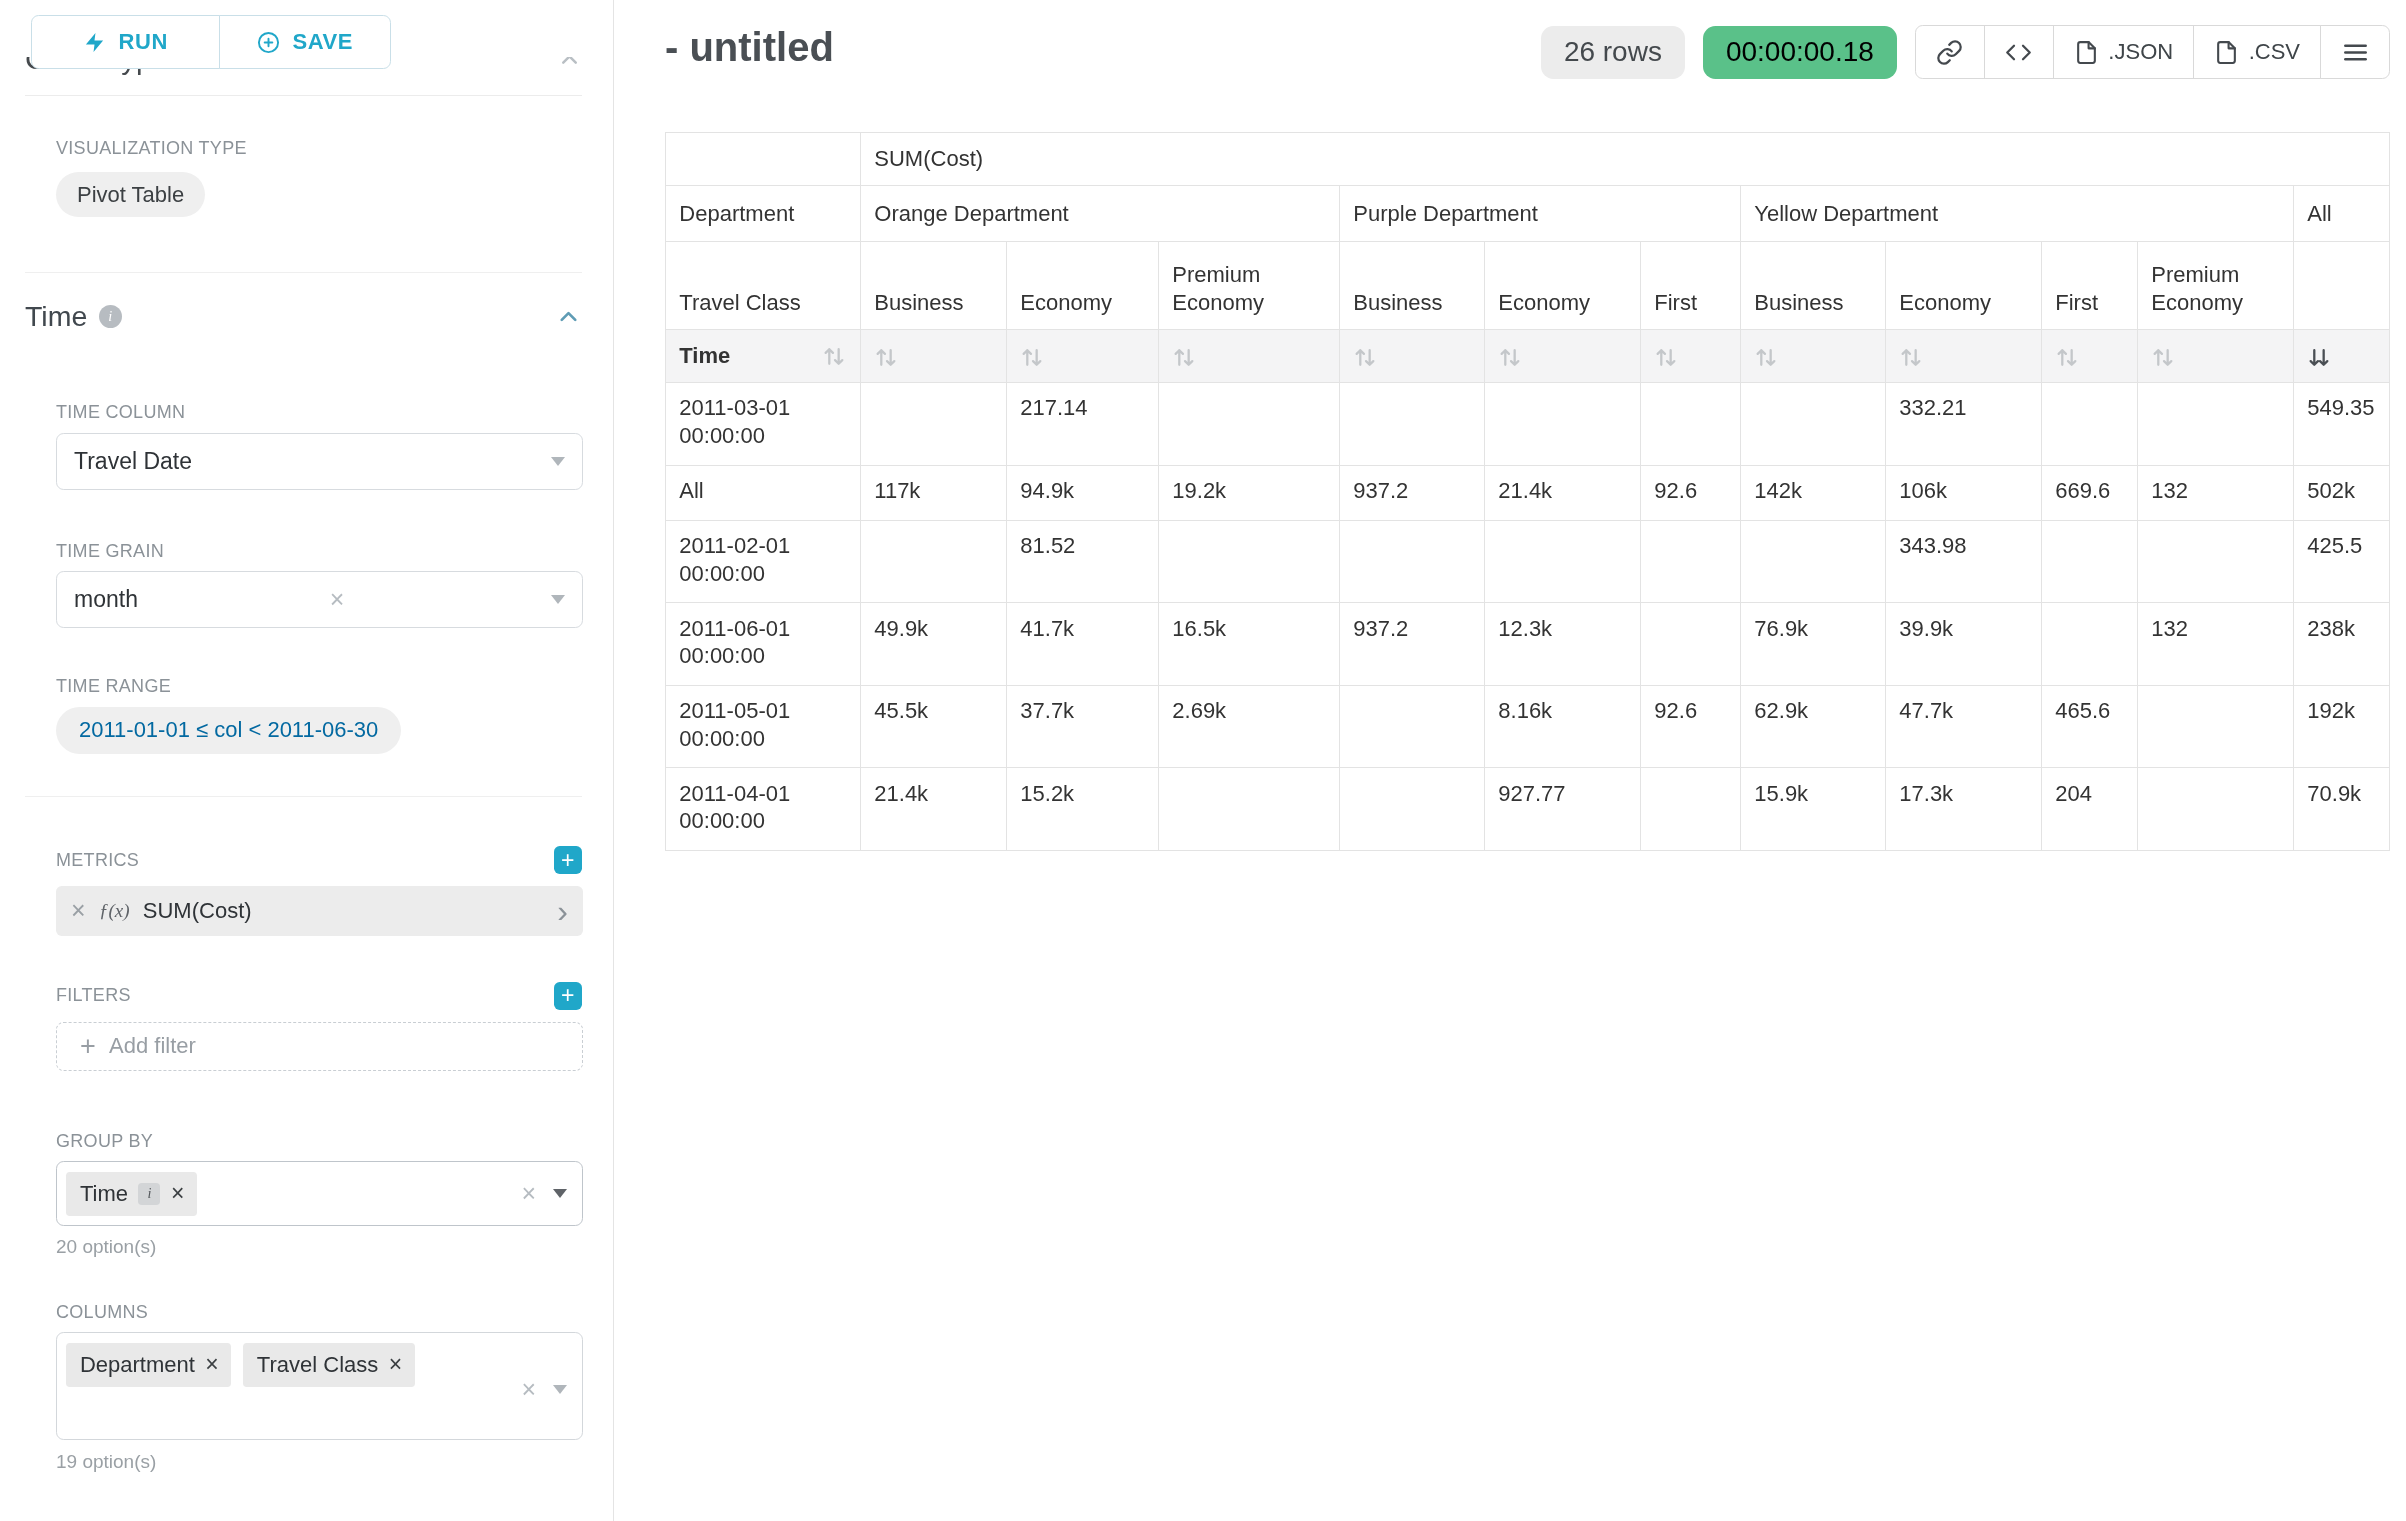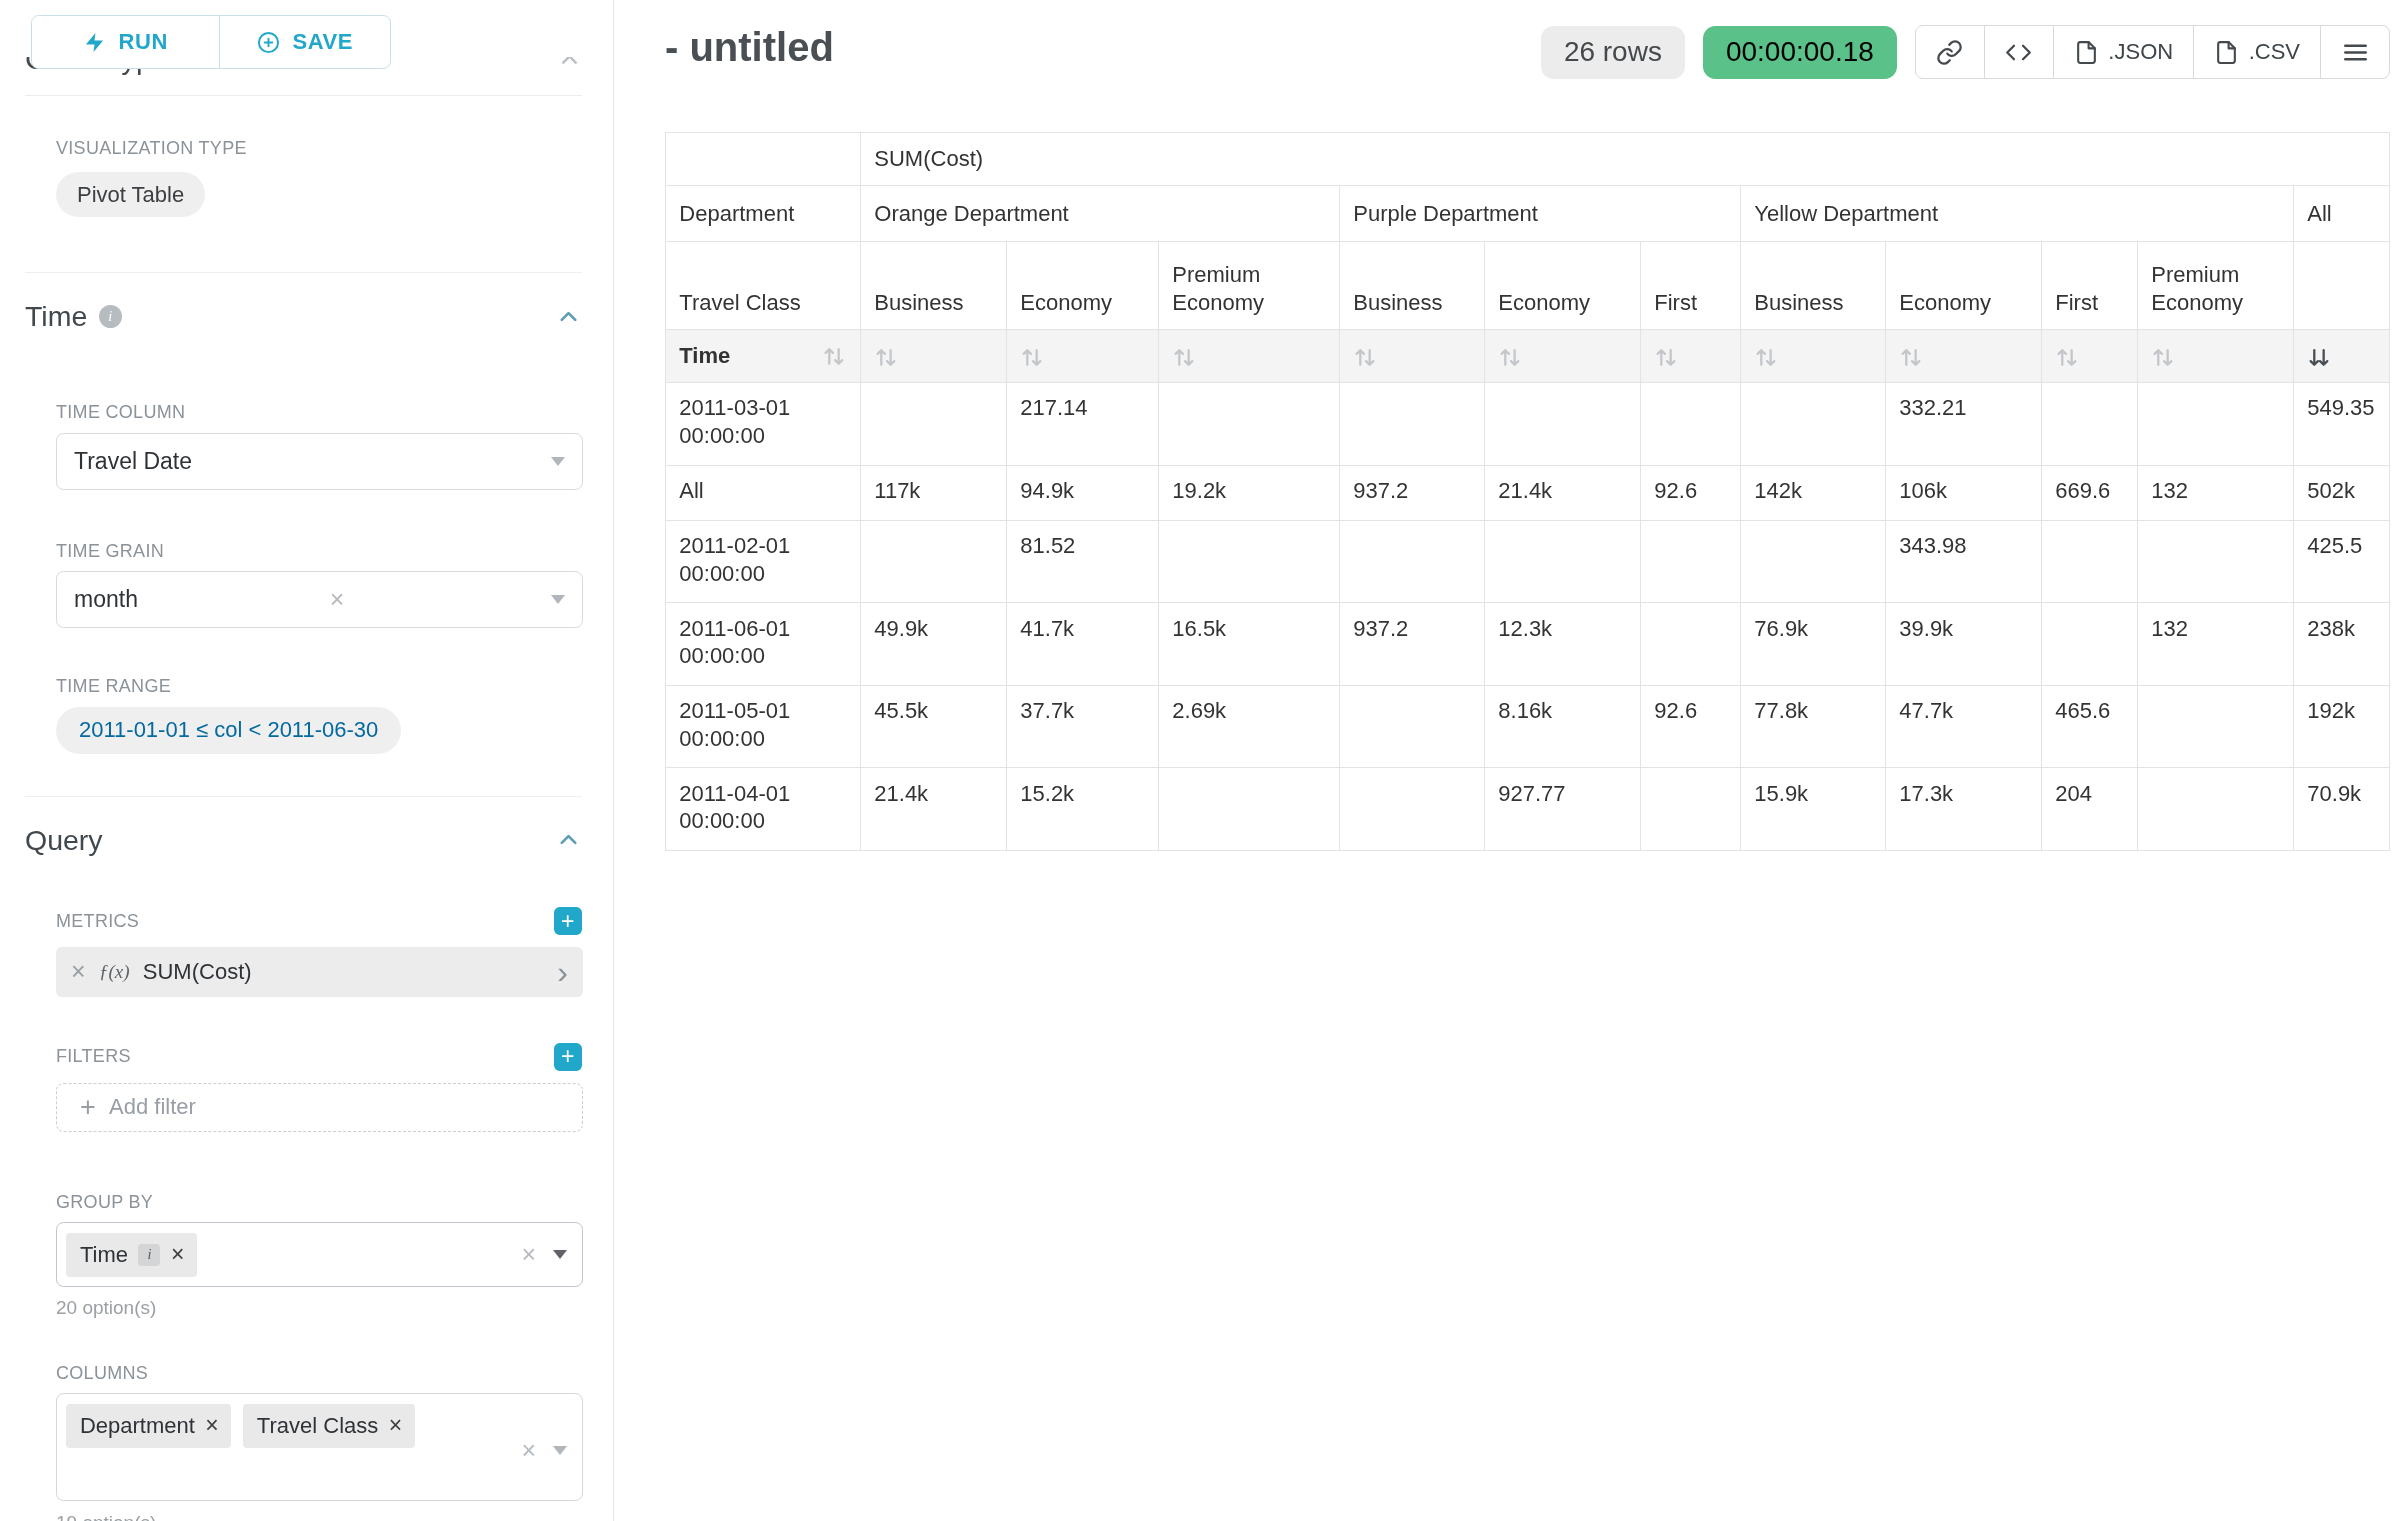--- a/index.html
+++ b/index.html
@@ -147,26 +147,20 @@
         <span>month</span>
         <span class="clear-x">×</span>
         <span class="caret-dn"></span>
       </div>
 
       <div class="ctl-label lbl-r">TIME RANGE</div>
       <span class="range-pill">2011-01-01 ≤ col &lt; 2011-06-30</span>
 
       <hr class="divider div3">
 
-      <div class="section-title">
-        <span>Query</span>
-        <svg class="sec-chev" width="27" height="27" viewBox="0 0 24 24" fill="none" stroke="#5f9cb5" stroke-width="2.4" stroke-linecap="round" stroke-linejoin="round">
-            <polyline points="6 15 12 9 18 15"></polyline>
-          </svg>
-      </div>
 
       <div class="label-row">
         <span class="ctl-label" style="margin:0">METRICS</span>
         <button class="plus-btn">+</button>
       </div>
       <div class="metric-item">
         <span class="metric-x">×</span>
         <span class="metric-fx">ƒ(x)</span>
         <span class="metric-name">SUM(Cost)</span>
         <span class="metric-caret">›</span>
@@ -430,21 +424,21 @@
             <td>238k</td>
           </tr>
           <tr>
             <th class="rowh">2011-05-01 00:00:00</th>
             <td>45.5k</td>
             <td>37.7k</td>
             <td>2.69k</td>
             <td></td>
             <td>8.16k</td>
             <td>92.6</td>
-            <td>77.8k</td>
+            <td>62.9k</td>
             <td>47.7k</td>
             <td>465.6</td>
             <td></td>
             <td>192k</td>
           </tr>
           <tr>
             <th class="rowh">2011-04-01 00:00:00</th>
             <td>21.4k</td>
             <td>15.2k</td>
             <td></td>

